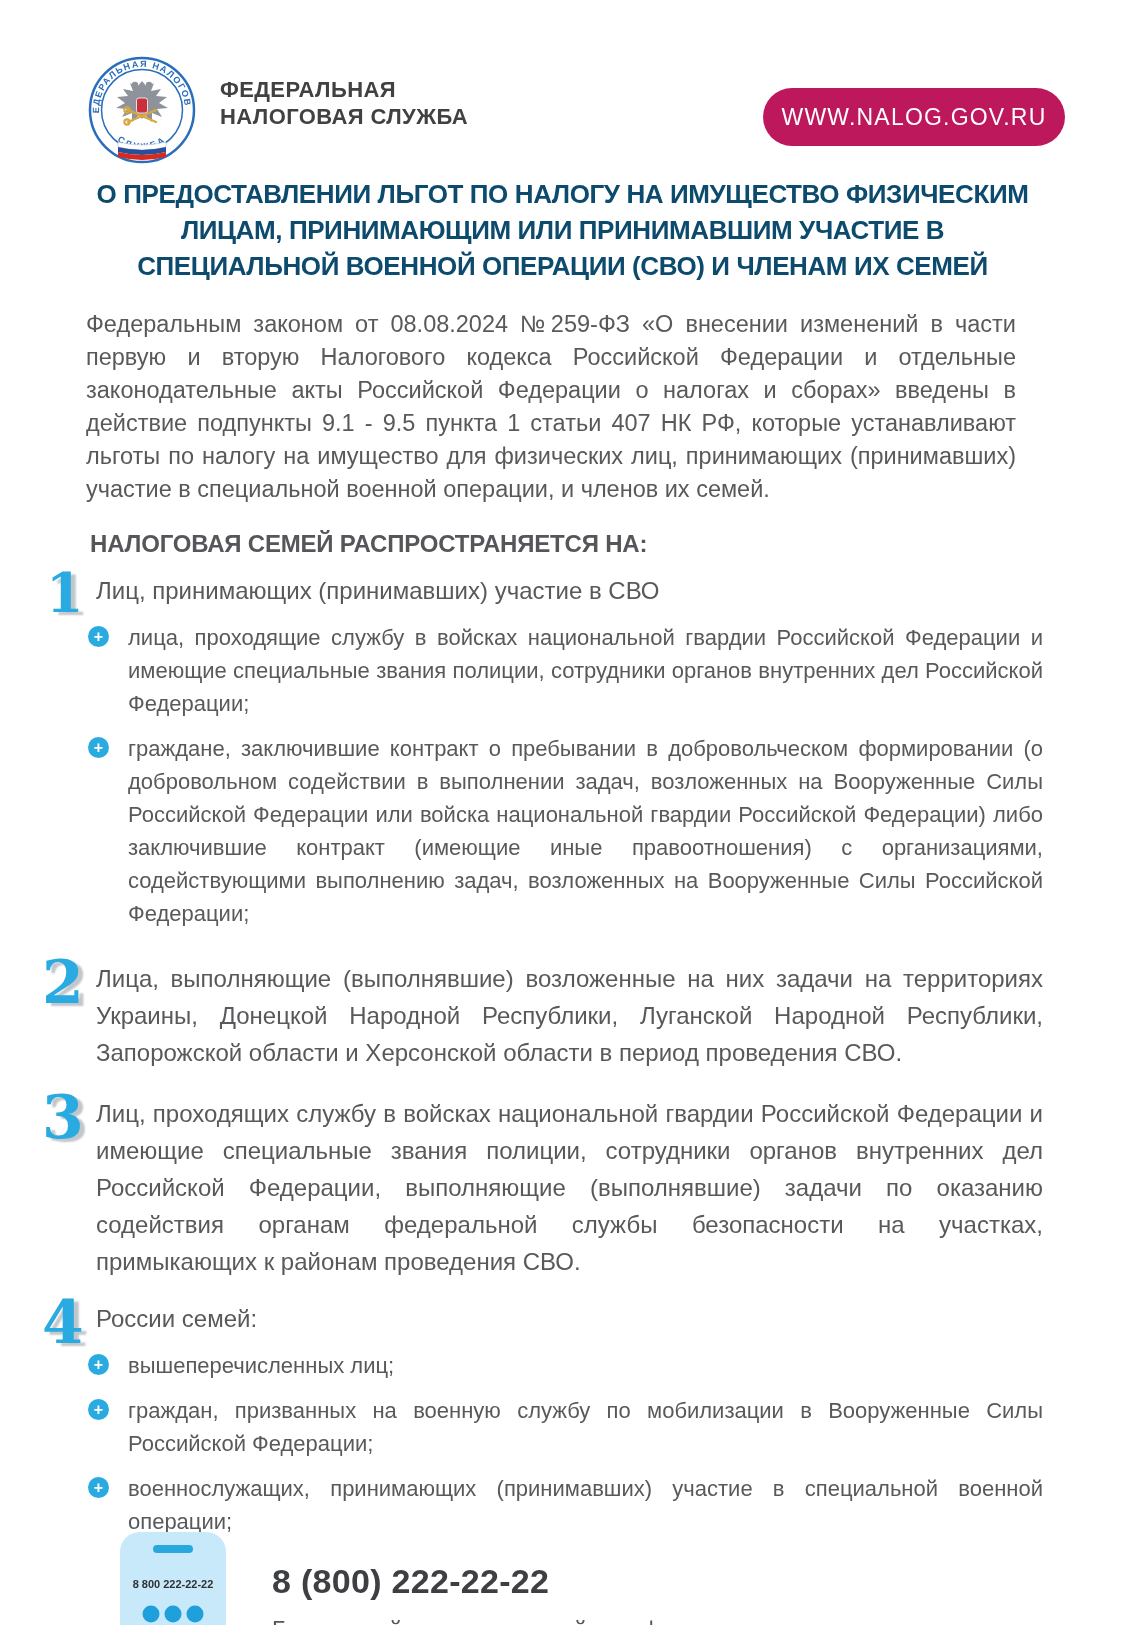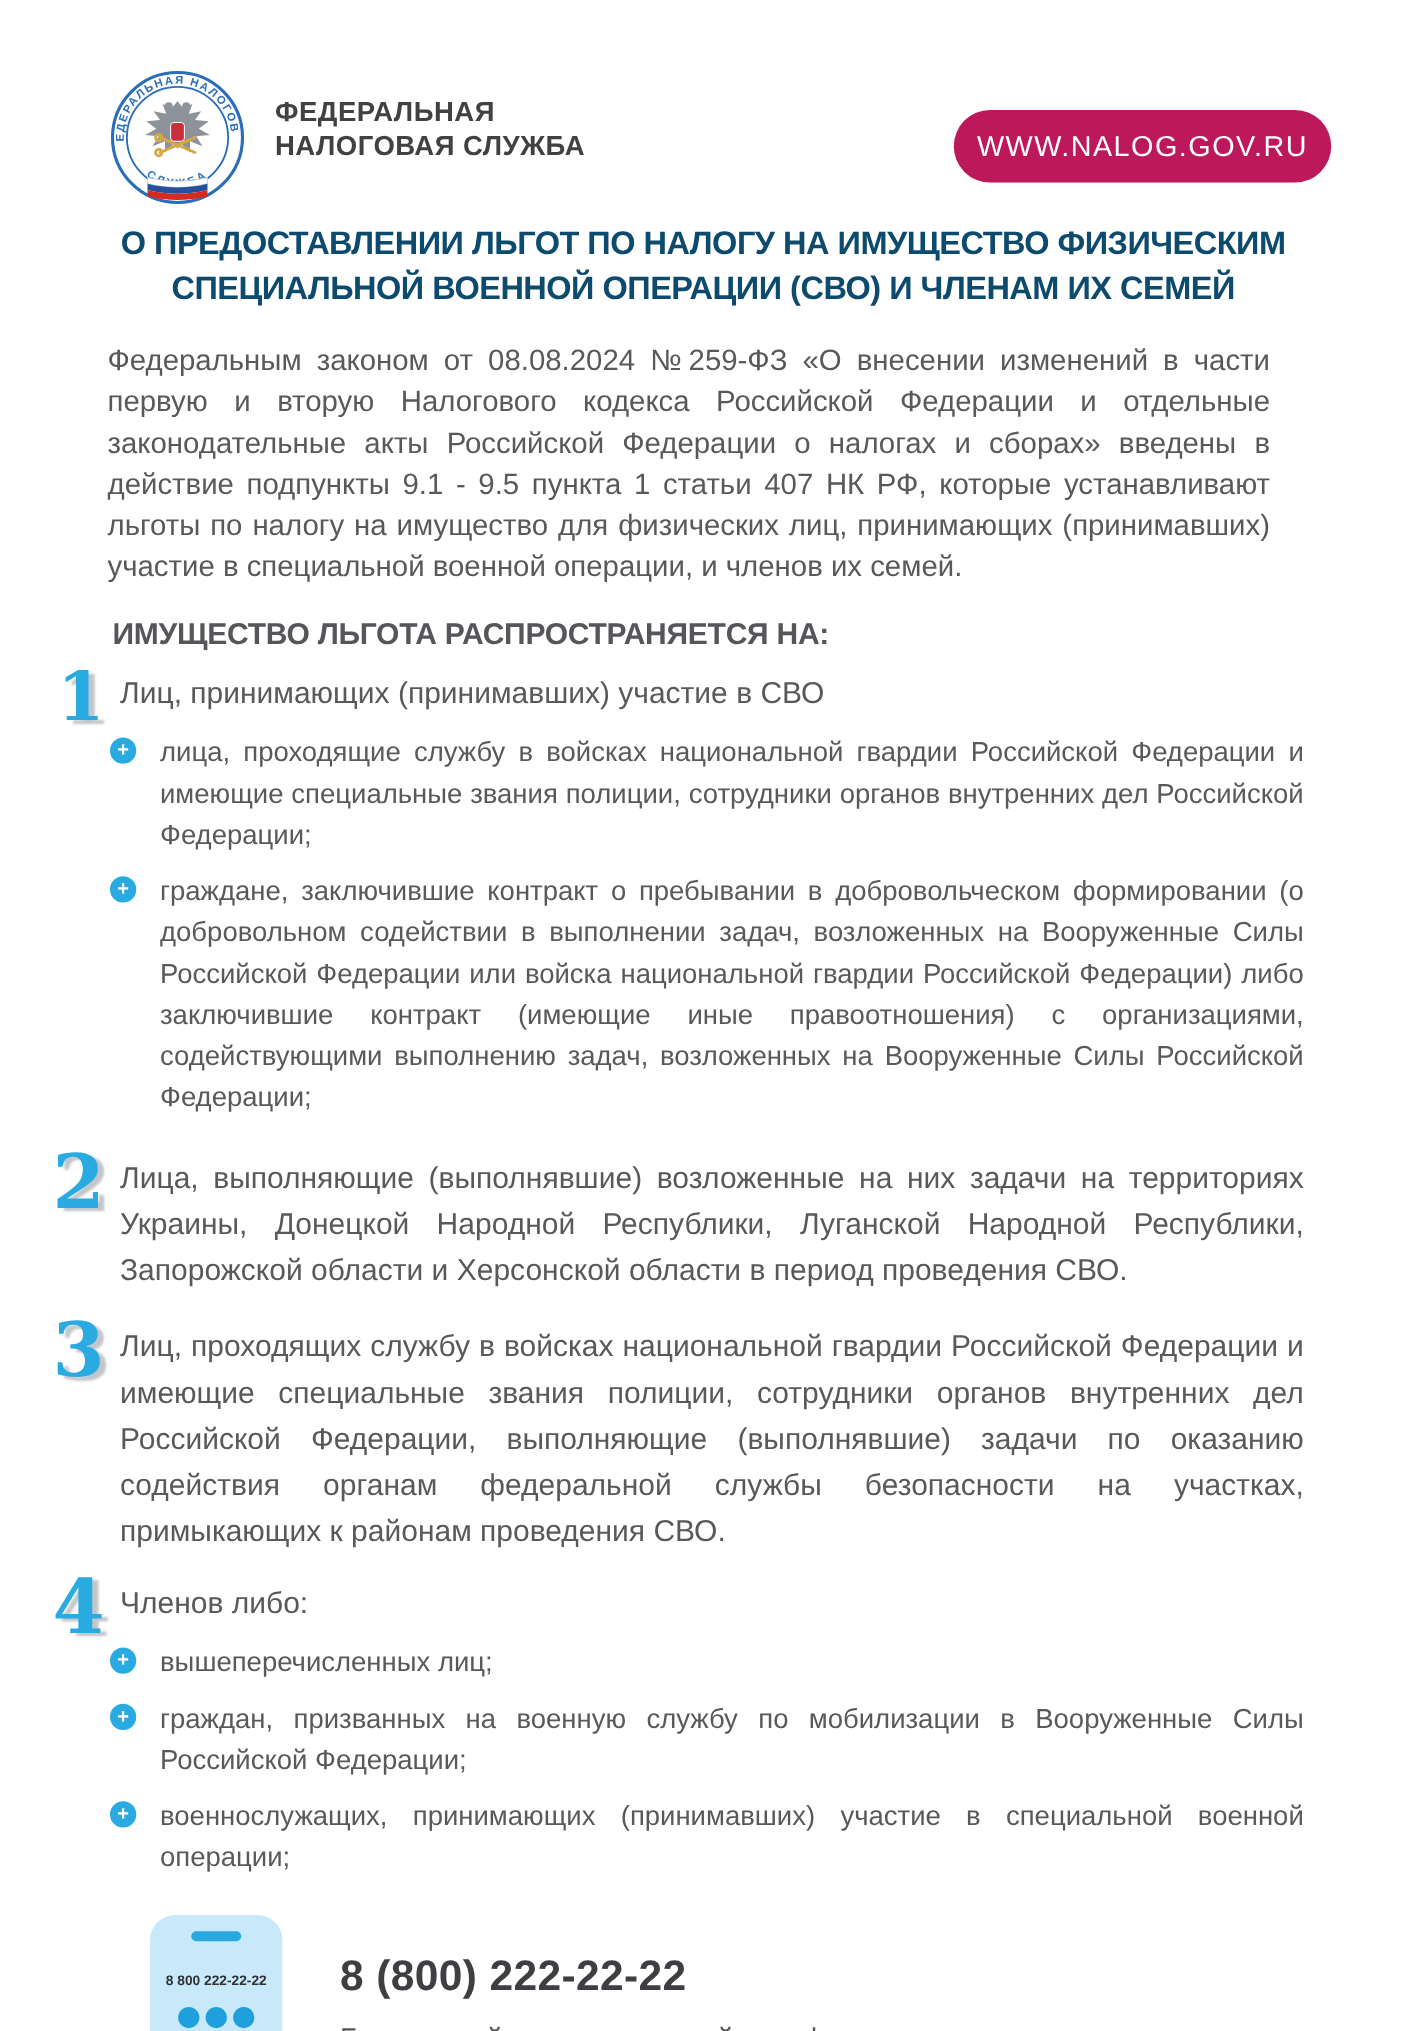--- a/index.html
+++ b/index.html
@@ -120,26 +120,27 @@
     <div class="org-name">
       <div>ФЕДЕРАЛЬНАЯ</div>
       <div>НАЛОГОВАЯ СЛУЖБА</div>
     </div>
 
     <div class="url-pill">WWW.NALOG.GOV.RU</div>
   </div>
 
   <div class="title">
     <div>О ПРЕДОСТАВЛЕНИИ ЛЬГОТ ПО НАЛОГУ НА ИМУЩЕСТВО ФИЗИЧЕСКИМ</div>
+    <div>ЛИЦАМ, ПРИНИМАЮЩИМ ИЛИ ПРИНИМАВШИМ УЧАСТИЕ В</div>
     <div>СПЕЦИАЛЬНОЙ ВОЕННОЙ ОПЕРАЦИИ (СВО) И ЧЛЕНАМ ИХ СЕМЕЙ</div>
   </div>
 
   <p class="intro">Федеральным законом от 08.08.2024 №259-ФЗ «О внесении изменений в части первую и вторую Налогового кодекса Российской Федерации и отдельные законодательные акты Российской Федерации о налогах и сборах» введены в действие подпункты 9.1 - 9.5 пункта 1 статьи 407 НК РФ, которые устанавливают льготы по налогу на имущество для физических лиц, принимающих (принимавших) участие в специальной военной операции, и членов их семей.</p>
 
-  <div class="section-heading">ИМУЩЕСТВО ЛЬГОТА РАСПРОСТРАНЯЕТСЯ НА:</div>
+  <div class="section-heading">НАЛОГОВАЯ СЕМЕЙ РАСПРОСТРАНЯЕТСЯ НА:</div>
 
   <div class="item">
     <span class="item-number">1</span>
     <div class="item-text single">Лиц, принимающих (принимавших) участие в СВО</div>
   </div>
   <div class="bullets">
     <div class="bullet">
       <span class="bullet-icon">+</span>
       <span>лица, проходящие службу в войсках национальной гвардии Российской Федерации и имеющие специальные звания полиции, сотрудники органов внутренних дел Российской Федерации;</span>
     </div>
@@ -154,21 +155,21 @@
     <div class="item-text">Лица, выполняющие (выполнявшие) возложенные на них задачи на территориях Украины, Донецкой Народной Республики, Луганской Народной Республики, Запорожской области и Херсонской области в период проведения СВО.</div>
   </div>
 
   <div class="item" style="margin-top:24px;">
     <span class="item-number big">3</span>
     <div class="item-text">Лиц, проходящих службу в войсках национальной гвардии Российской Федерации и имеющие специальные звания полиции, сотрудники органов внутренних дел Российской Федерации, выполняющие (выполнявшие) задачи по оказанию содействия органам федеральной службы безопасности на участках, примыкающих к районам проведения СВО.</div>
   </div>
 
   <div class="item" style="margin-top:20px;">
     <span class="item-number big">4</span>
-    <div class="item-text single">Членов либо:</div>
+    <div class="item-text single">России семей:</div>
   </div>
   <div class="bullets">
     <div class="bullet">
       <span class="bullet-icon">+</span>
       <span>вышеперечисленных лиц;</span>
     </div>
     <div class="bullet">
       <span class="bullet-icon">+</span>
       <span>граждан, призванных на военную службу по мобилизации в Вооруженные Силы Российской Федерации;</span>
     </div>

